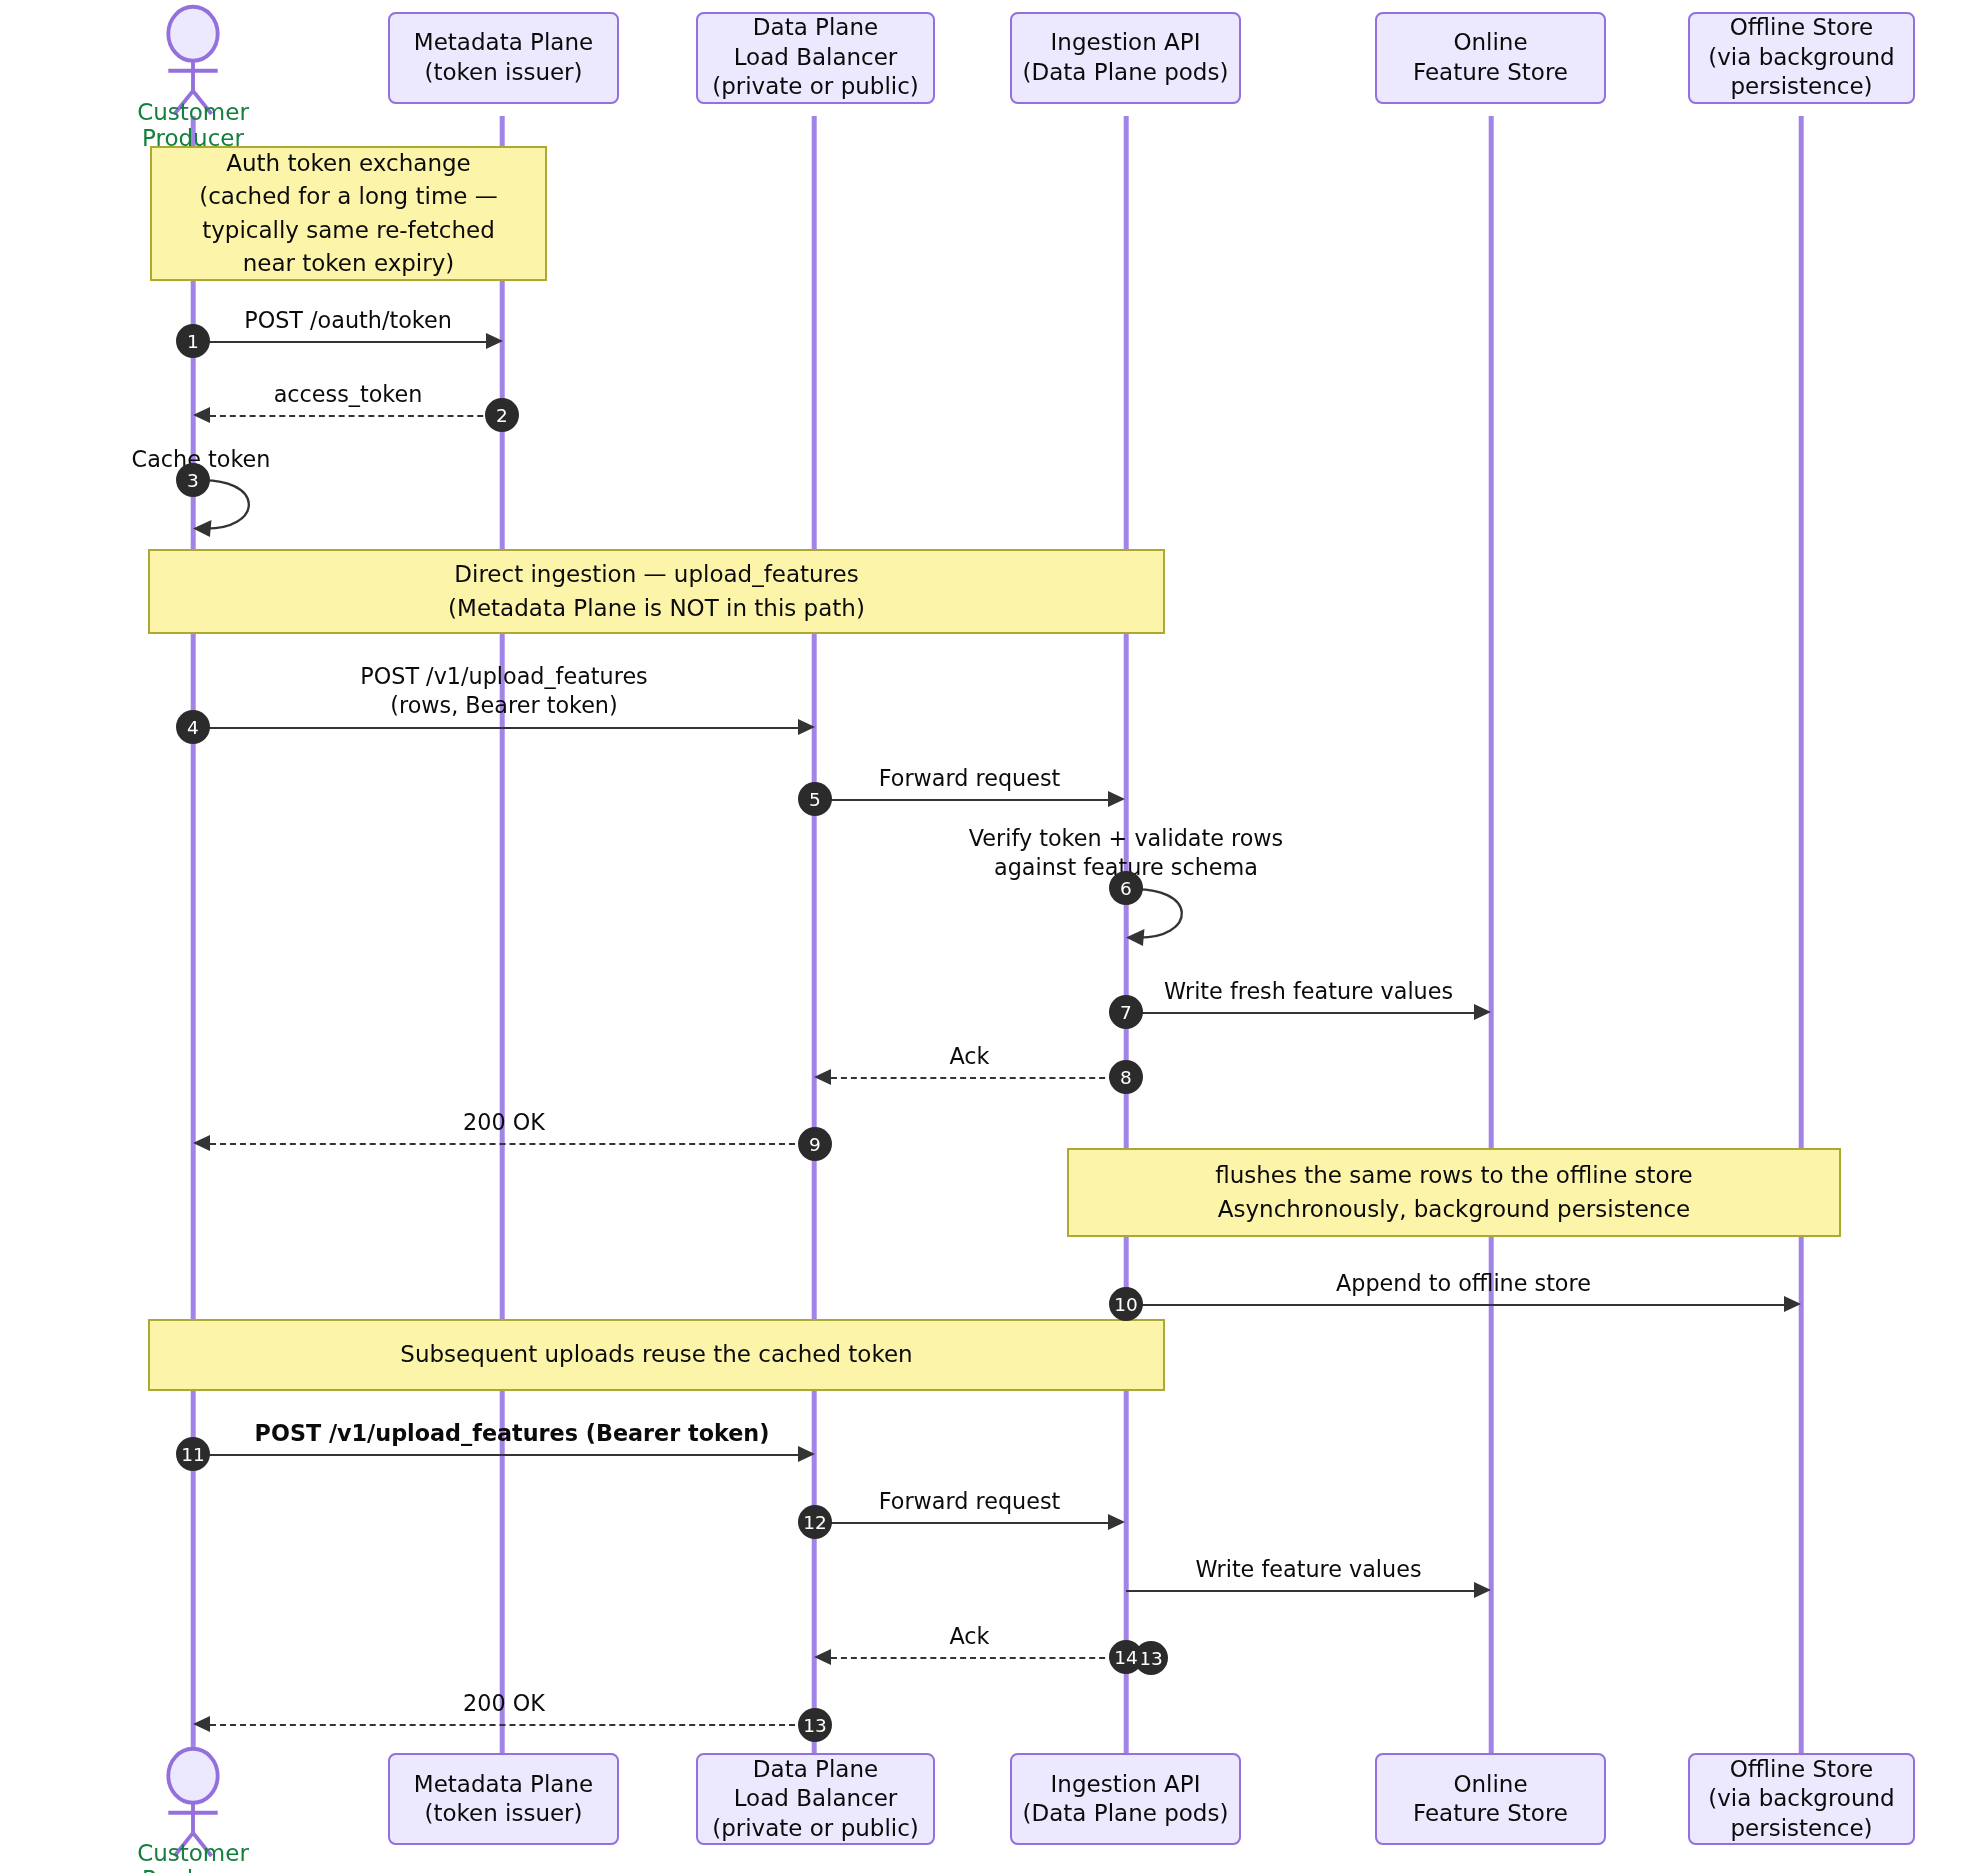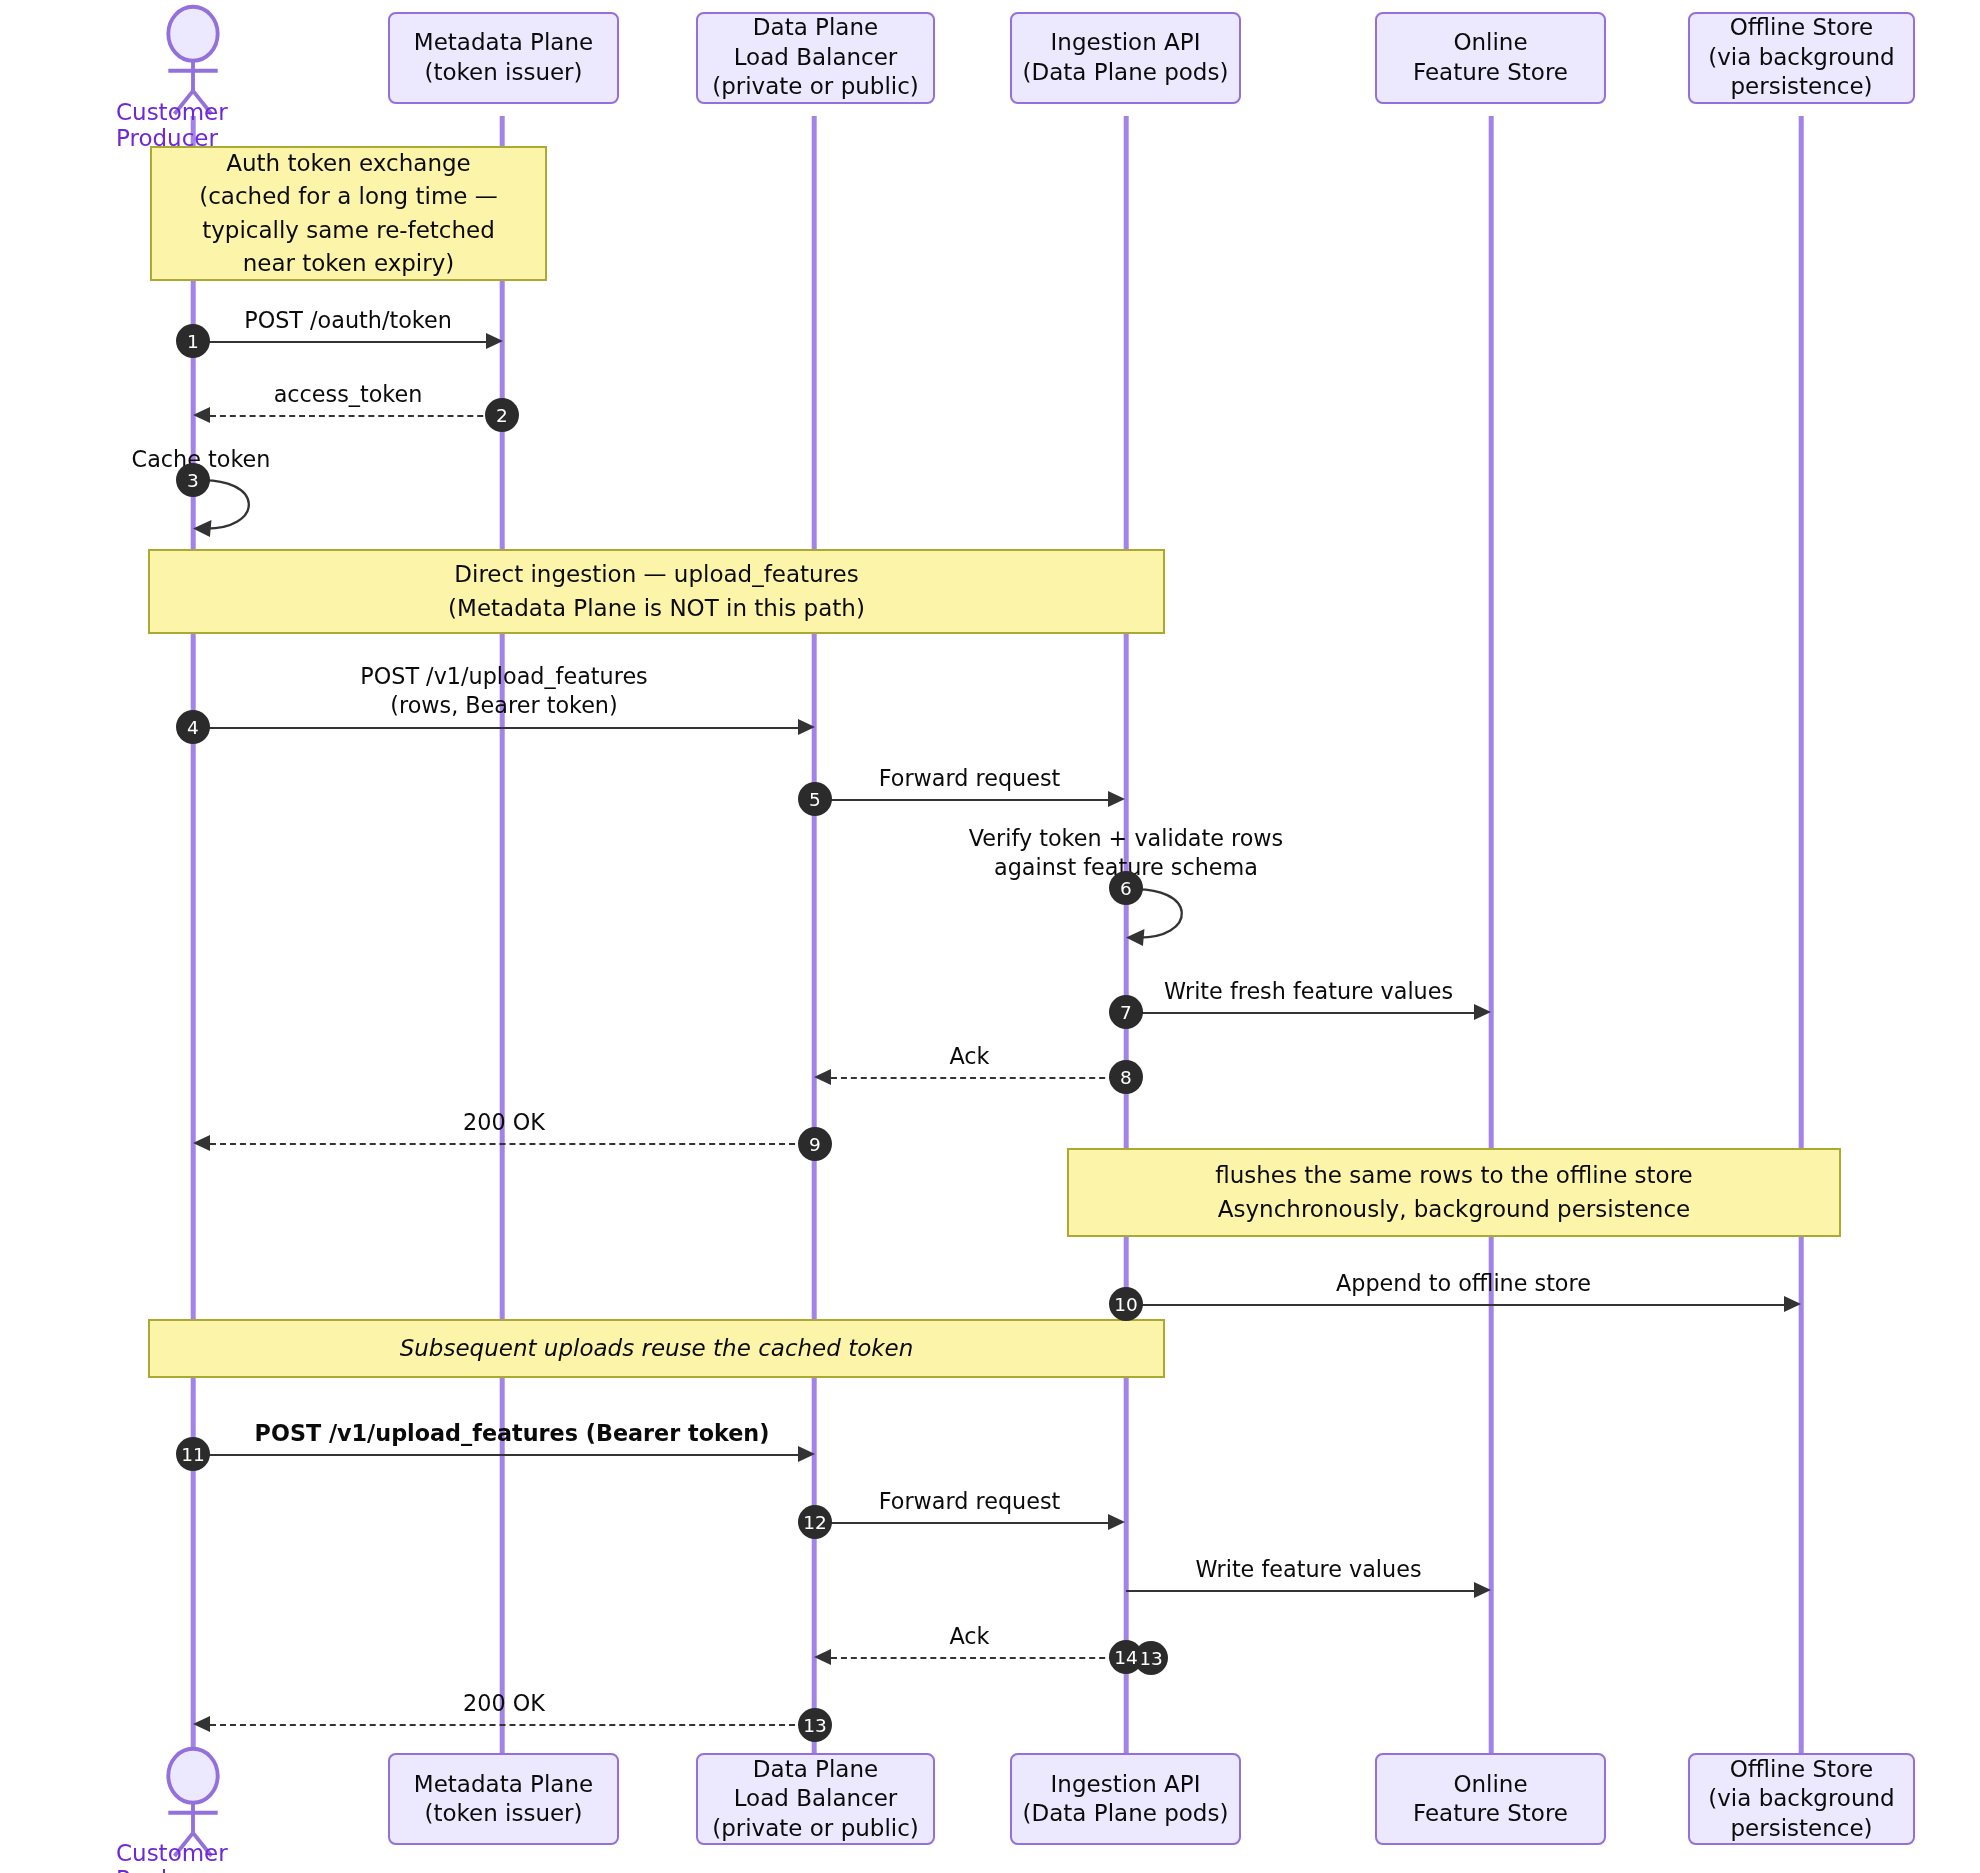--- a/index.html
+++ b/index.html
@@ -38,24 +38,24 @@
   }
   .participant-box .pline { display: block; white-space: nowrap; }
   .actor {
     position: absolute;
     width: 108px;
     pointer-events: none;
   }
   .actor svg { display: block; overflow: visible; }
   .actor-label {
     position: absolute;
-    text-align: left;
+    text-align: center;
     font-size: 23px;
     line-height: 1.15;
-    color: #6d28d9;
+    color: #15803d;
     white-space: nowrap;
   }
   .note {
     position: absolute;
     box-sizing: border-box;
     background: #FCF4A9;
     border: 2.3px solid #AAAA33;
     display: flex;
     flex-direction: column;
     align-items: center;
@@ -288,21 +288,21 @@
 
   <div class="msg" style="left:1126px; top:1304px; width:675px;">
     <div class="msg-line" style="left:0; width:658px;"></div>
     <div class="arrowhead right" style="left:658px;"></div>
     <div class="msg-label" style="left:0; width:675px; top:-35px;">
       <span class="mline">Append to offline store</span>
     </div>
   </div>
   <div class="seq-num" style="left:1109px; top:1287px;">10</div>
 
-  <div class="note" style="left:148px; top:1319px; width:1017px; height:59px;font-style:italic;">
+  <div class="note" style="left:148px; top:1319px; width:1017px; height:72px;">
     <span class="nline">Subsequent uploads reuse the cached token</span>
   </div>
 
   <div class="msg" style="left:193px; top:1454px; width:622px;">
     <div class="msg-line" style="left:0; width:605px;"></div>
     <div class="arrowhead right" style="left:605px;"></div>
     <div class="msg-label" style="left:8px; width:622px; top:-35px;font-weight:bold;">
       <span class="mline">POST /v1/upload_features (Bearer token)</span>
     </div>
   </div>

